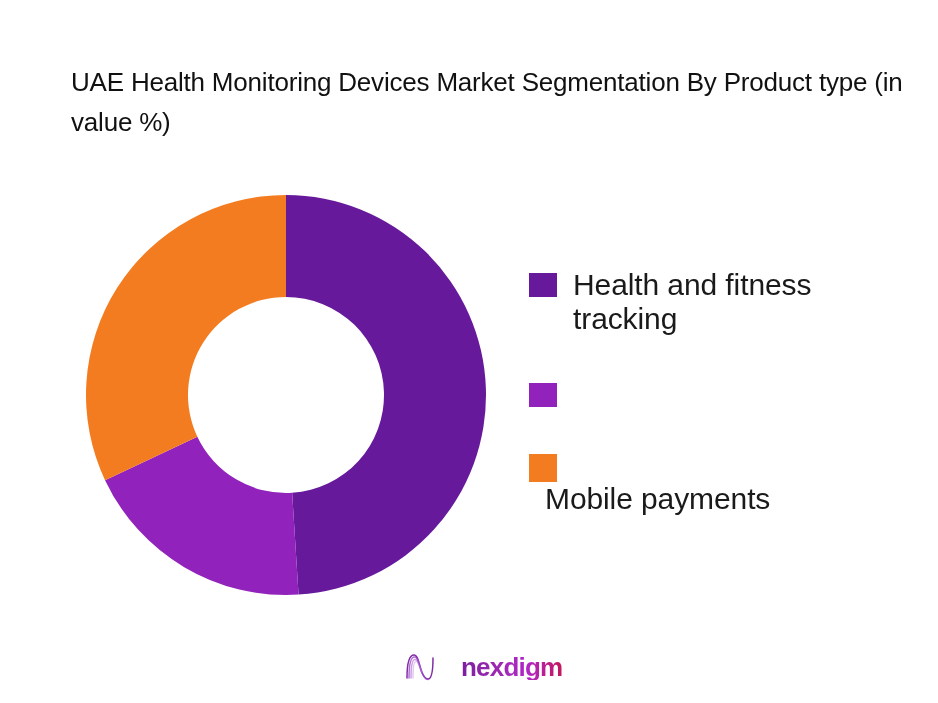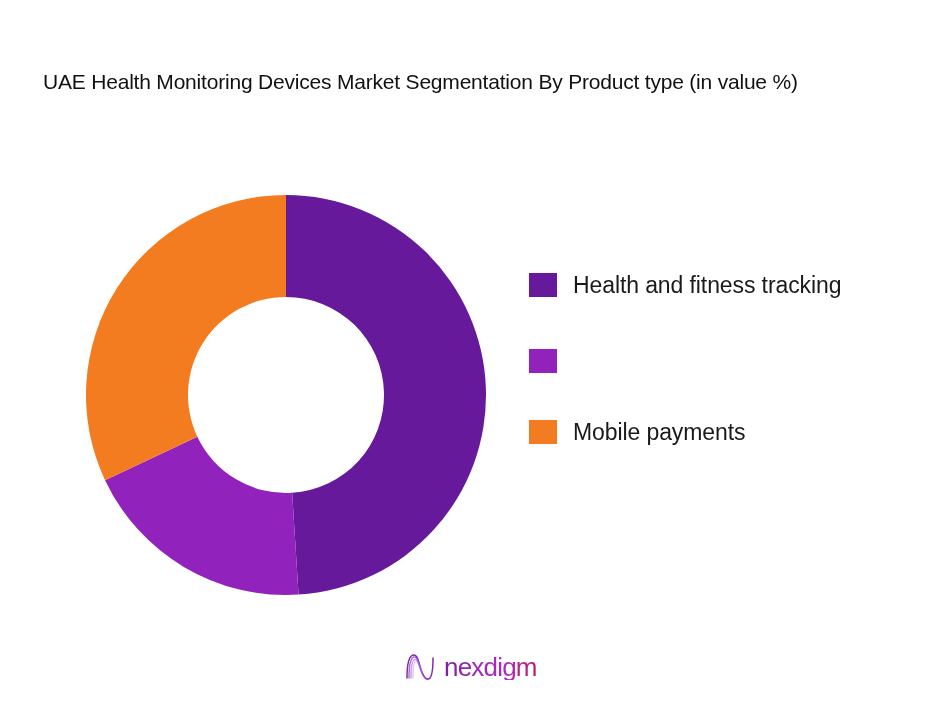--- a/index.html
+++ b/index.html
@@ -19,24 +19,24 @@
   #chart-card {
     position: absolute;
     left: 0; top: 0;
     width: 938px;
     height: 703px;
     background: #ffffff;
   }
 
   #chart-title {
     position: absolute;
-    left: 43px;
+    left: 71px;
     top: 62px;
     width: 860px;
-    font-size: 21px;
+    font-size: 26px;
     line-height: 40px;
     font-weight: 400;
     letter-spacing: -0.2px;
     color: #111111;
     white-space: pre-line;
   }
 
   #donut-wrap {
     position: absolute;
     left: 80px;
@@ -54,48 +54,48 @@
     position: absolute;
     left: 529px;
     top: 268px;
     width: 400px;
   }
   .legend-item {
     display: flex;
     align-items: flex-start;
     margin-bottom: 42px;
   }
-  .legend-item:last-child { margin-bottom: 0; }
+  .legend-item:last-child { margin-bottom: 0; flex-direction: column; }
   .legend-swatch {
     width: 28px;
     height: 24px;
     flex: 0 0 28px;
     margin-top: 5px;
   }
   .legend-label {
     margin-left: 16px;
-    font-size: 23px;
+    font-size: 30px;
     line-height: 34px;
     color: #1a1a1a;
     letter-spacing: -0.1px;
     max-width: 350px;
   }
 
   #brand-logo {
     position: absolute;
     left: 403px;
     top: 652px;
     display: flex;
     align-items: center;
   }
   #brand-mark { display: block; }
   #brand-wordmark {
-    margin-left: 7px;
+    margin-left: 24px;
     font-size: 26px;
-    font-weight: 400;
+    font-weight: 700;
     letter-spacing: -0.8px;
     line-height: 1;
     background: linear-gradient(90deg, #7b1fa2 0%, #9c27b0 35%, #b026c9 65%, #c2185b 100%);
     -webkit-background-clip: text;
     background-clip: text;
     color: transparent;
   }
 </style>
 </head>
 <body>

